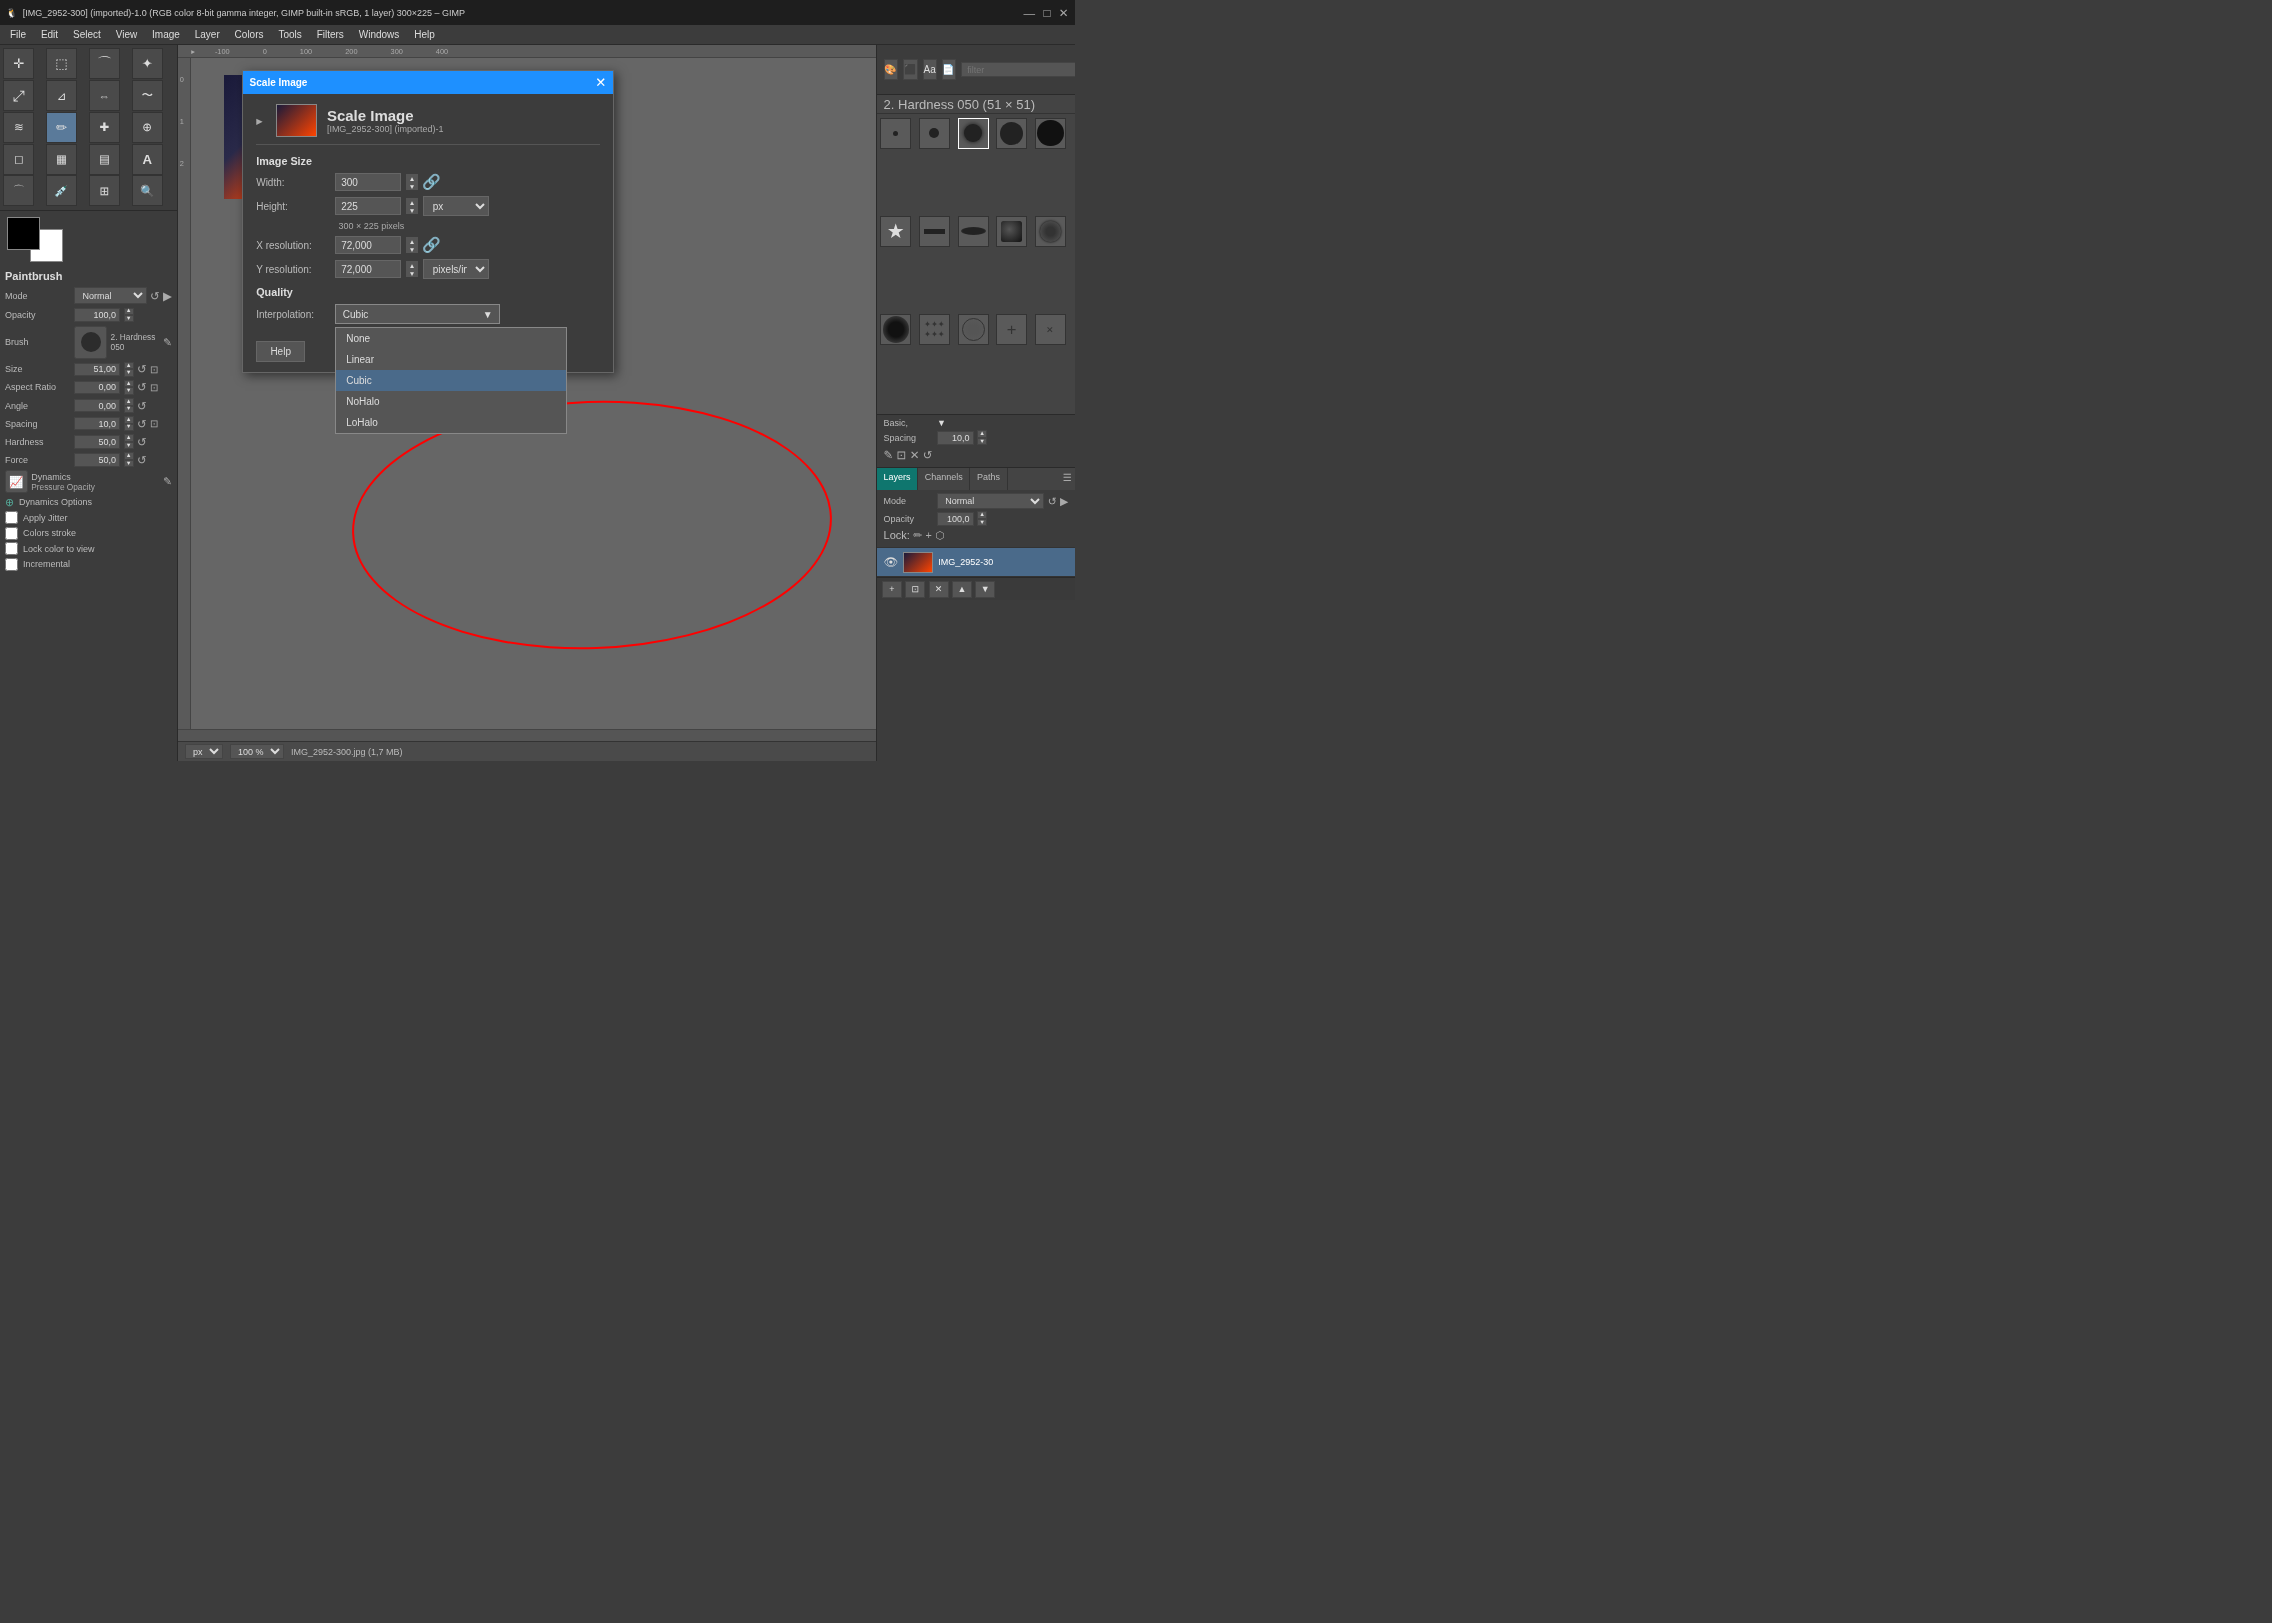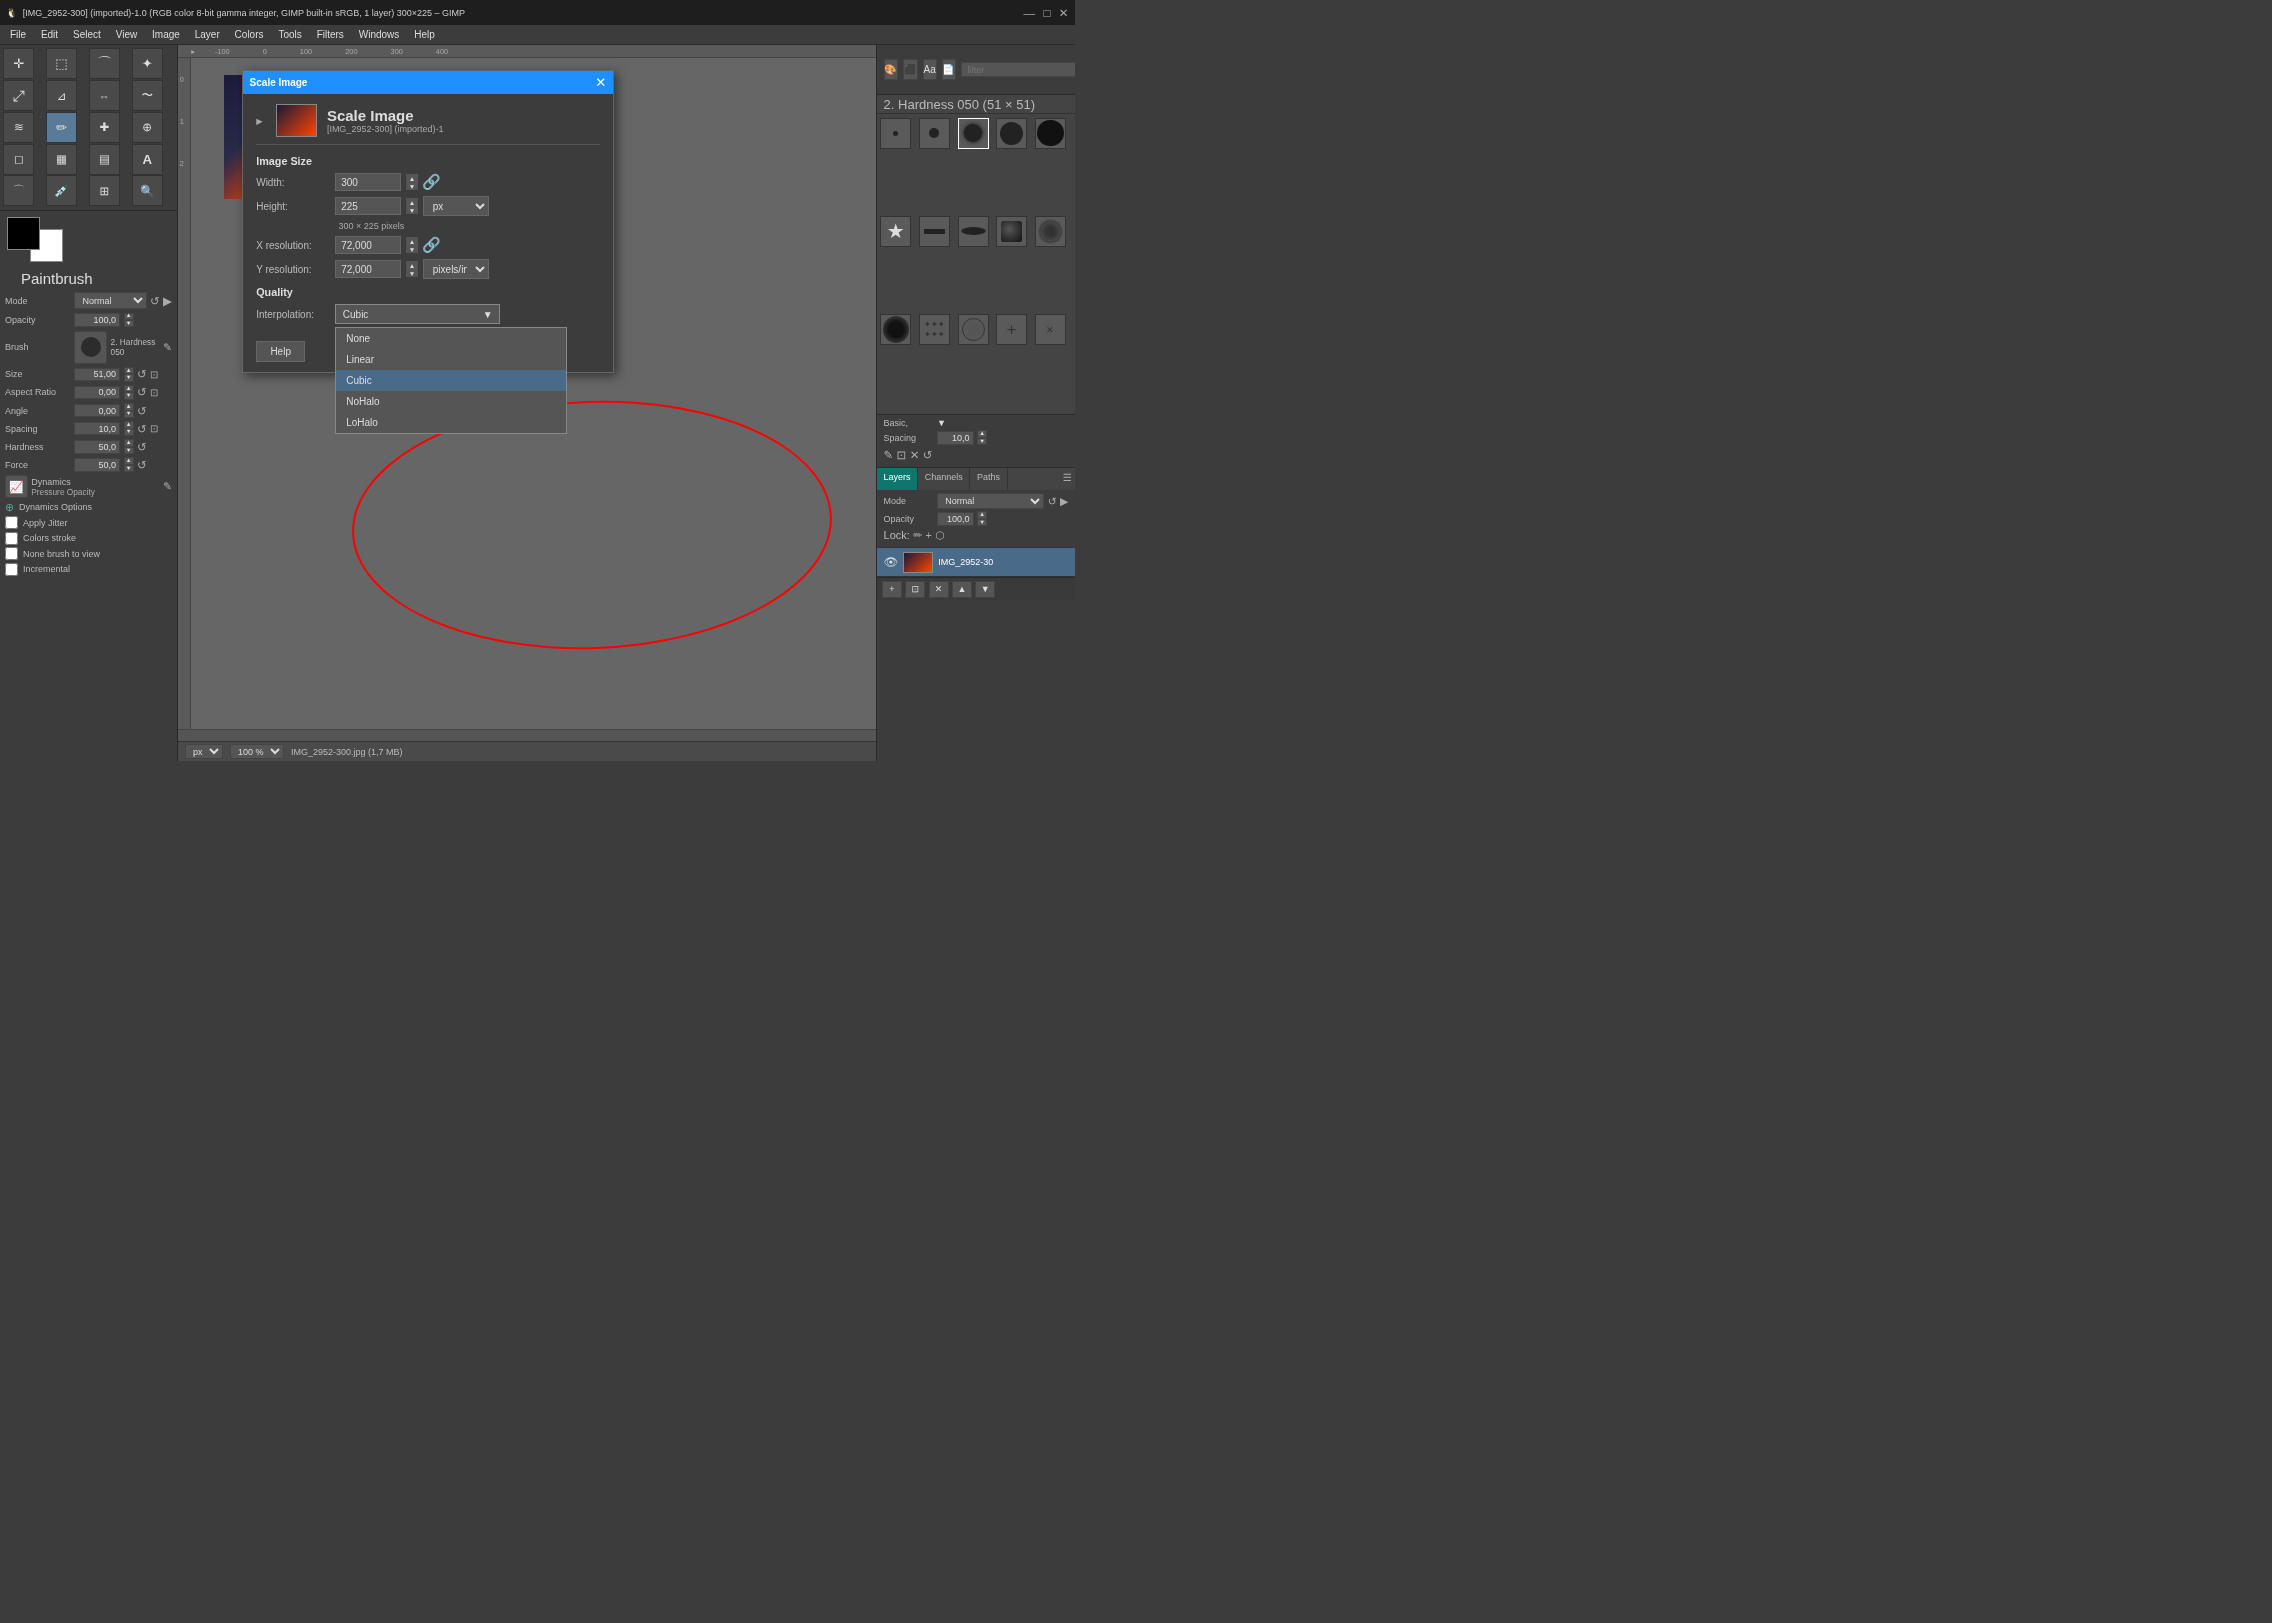--- a/index.html
+++ b/index.html
@@ -106,25 +106,24 @@
     }
     .color-pair { position: relative; width: 50px; height: 41px; }
 
     
     .tool-options {
       flex: 1;
       overflow-y: auto;
       padding: 5px;
     }
     .panel-title {
-      font-weight: normal;
+      font-weight: bold;
       color: #ddd;
       margin-bottom: 5px;
-      font-size: 15px;
-      margin-left: 16px;
+      font-size: 11px;
     }
     .option-row {
       display: flex;
       align-items: center;
       margin-bottom: 3.3px;
       gap: 3.3px;
     }
     .option-label {
       width: 66px;
       color: #bbb;
@@ -796,21 +795,21 @@
         <span>Apply Jitter</span>
       </div>
 
       <div class="checkbox-row">
         <input type="checkbox" style="">
         <span>Colors stroke</span>
       </div>
 
       <div class="checkbox-row">
         <input type="checkbox" style="">
-        <span>None brush to view</span>
+        <span>Lock color to view</span>
       </div>
 
       <div class="checkbox-row">
         <input type="checkbox" style="">
         <span>Incremental</span>
       </div>
     </div>
   </div>
 
   <div class="canvas-area">

